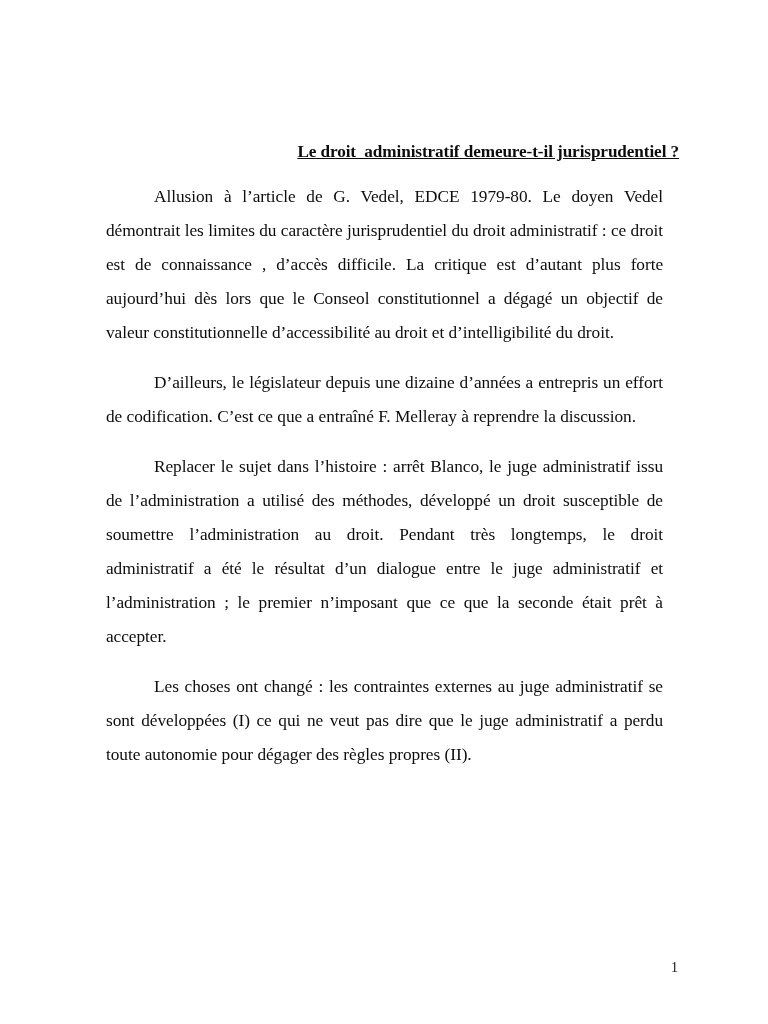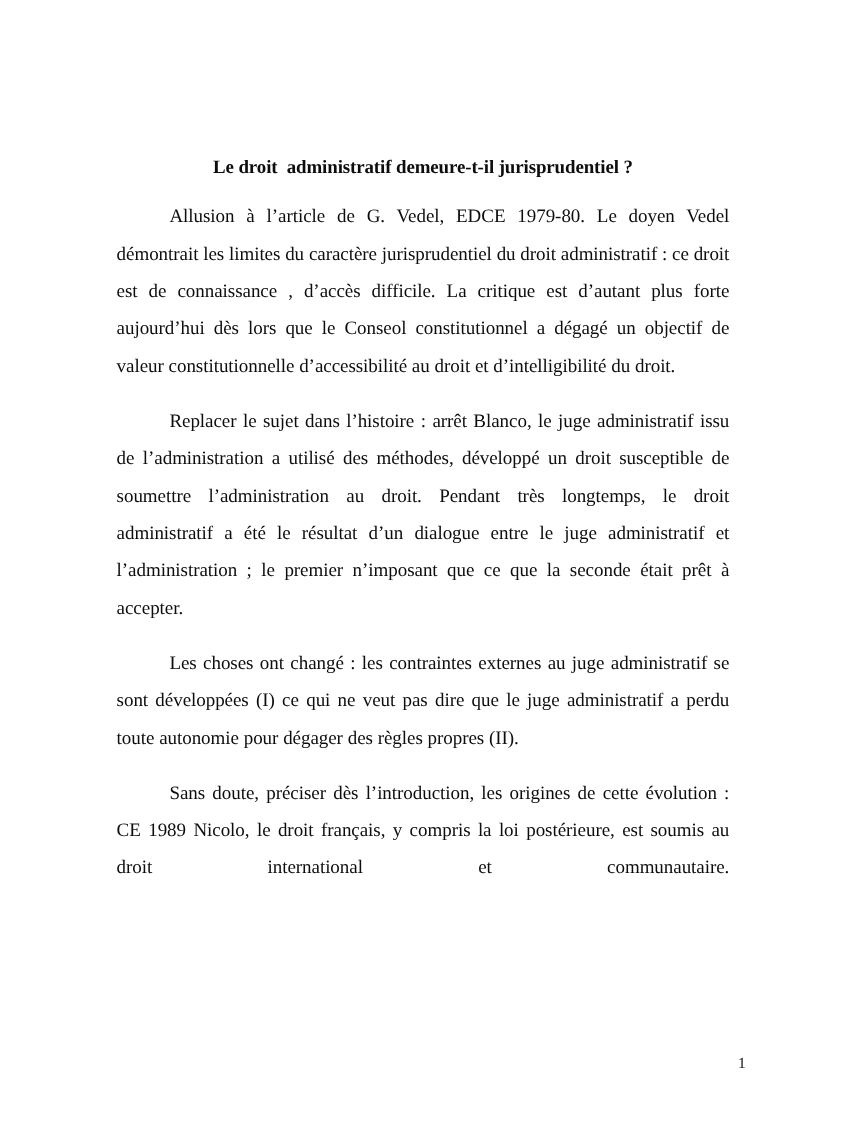--- a/index.html
+++ b/index.html
@@ -33,22 +33,23 @@
     top: 140px;
     width: 589px;
   }
 
   .doc-title {
     font-size: 17.2px;
     font-weight: bold;
     line-height: 24px;
     letter-spacing: -0.1px;
     margin: 0 0 16px 0;
-    text-align: center;
+    text-align: right;
     white-space: pre-wrap;
+    text-decoration: underline;
   }
 
   .para {
     font-size: 17.3px;
     line-height: 34px;
     text-align: justify;
     text-justify: inter-word;
     text-indent: 48px;
     margin: 16px;
     letter-spacing: -0.05px;
@@ -80,24 +81,24 @@
 <body>
 
 <div id="page">
 
   <div id="text-column">
 
     <h1 class="doc-title">Le droit  administratif demeure-t-il jurisprudentiel ?</h1>
 
     <p class="para">Allusion à l’article de G. Vedel, EDCE 1979-80. Le doyen Vedel démontrait les limites du caractère jurisprudentiel du droit administratif : ce droit est de connaissance , d’accès difficile. La critique est d’autant plus forte aujourd’hui dès lors que le Conseol constitutionnel a dégagé un objectif de valeur constitutionnelle d’accessibilité au droit et d’intelligibilité du droit.</p>
 
+    <p class="para">D’ailleurs, le législateur depuis une dizaine d’années a entrepris un effort de codification. C’est ce que a entraîné F. Melleray à reprendre la discussion.</p>
 
     <p class="para">Replacer le sujet dans l’histoire : arrêt Blanco, le juge administratif issu de l’administration a utilisé des méthodes, développé un droit susceptible de soumettre l’administration au droit. Pendant très longtemps, le droit administratif a été le résultat d’un dialogue entre le juge administratif et l’administration ; le premier n’imposant que ce que la seconde était prêt à accepter.</p>
 
     <p class="para">Les choses ont changé : les contraintes externes au juge administratif se sont développées (I) ce qui ne veut pas dire que le juge administratif a perdu toute autonomie pour dégager des règles propres (II).</p>
 
-    <p class="para continues">Sans doute, préciser dès l’introduction, les origines de cette évolution : CE 1989 Nicolo, le droit français, y compris la loi postérieure, est soumis au droit international et communautaire.</p>
 
   </div>
 
   <div id="page-number">1</div>
 
 </div>
 
 </body></html>

